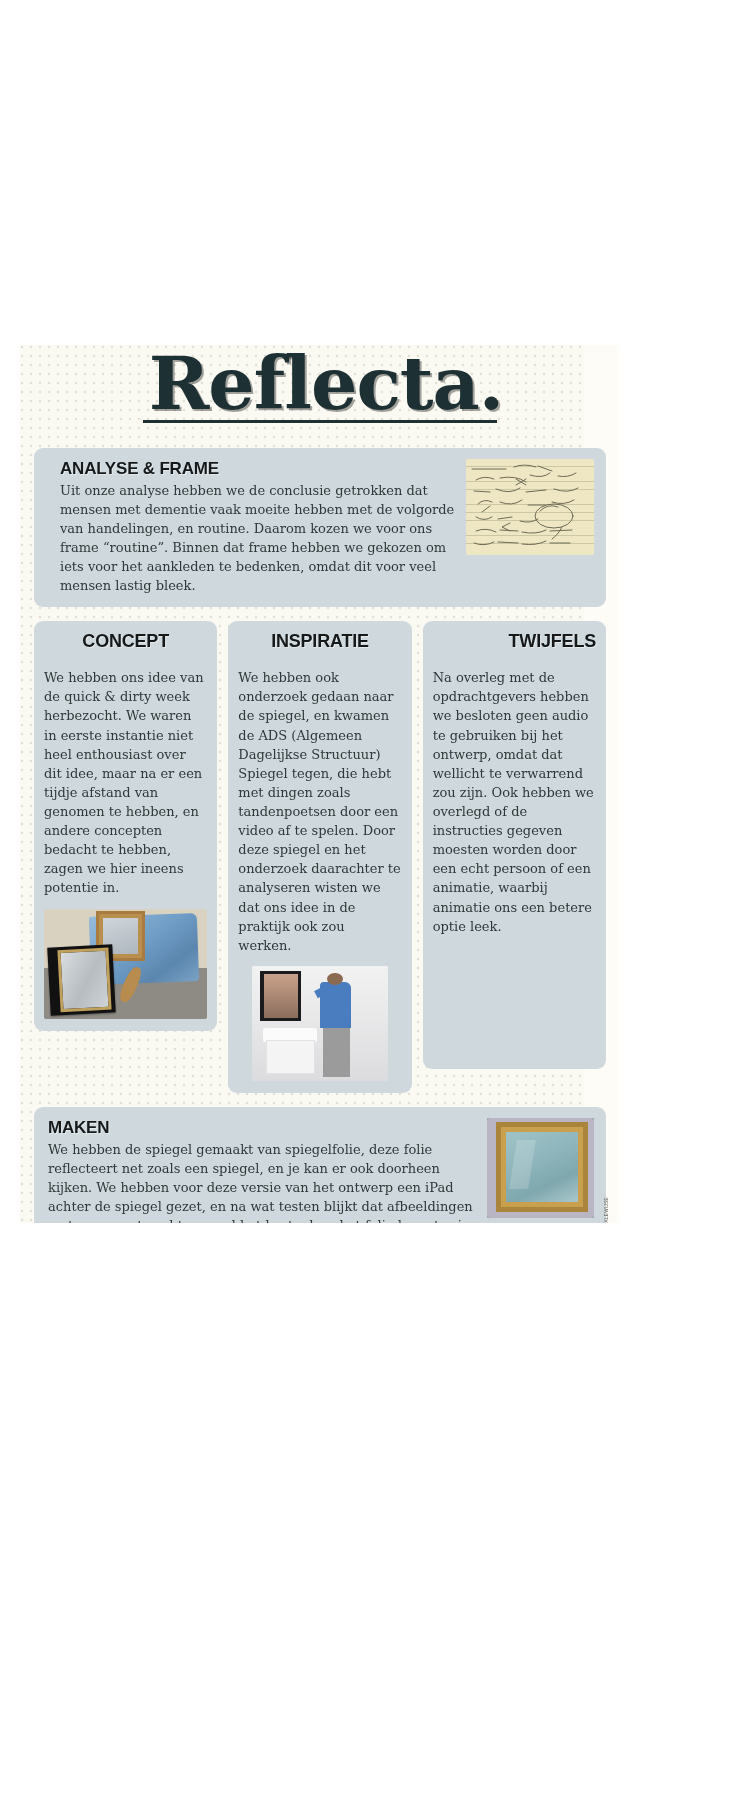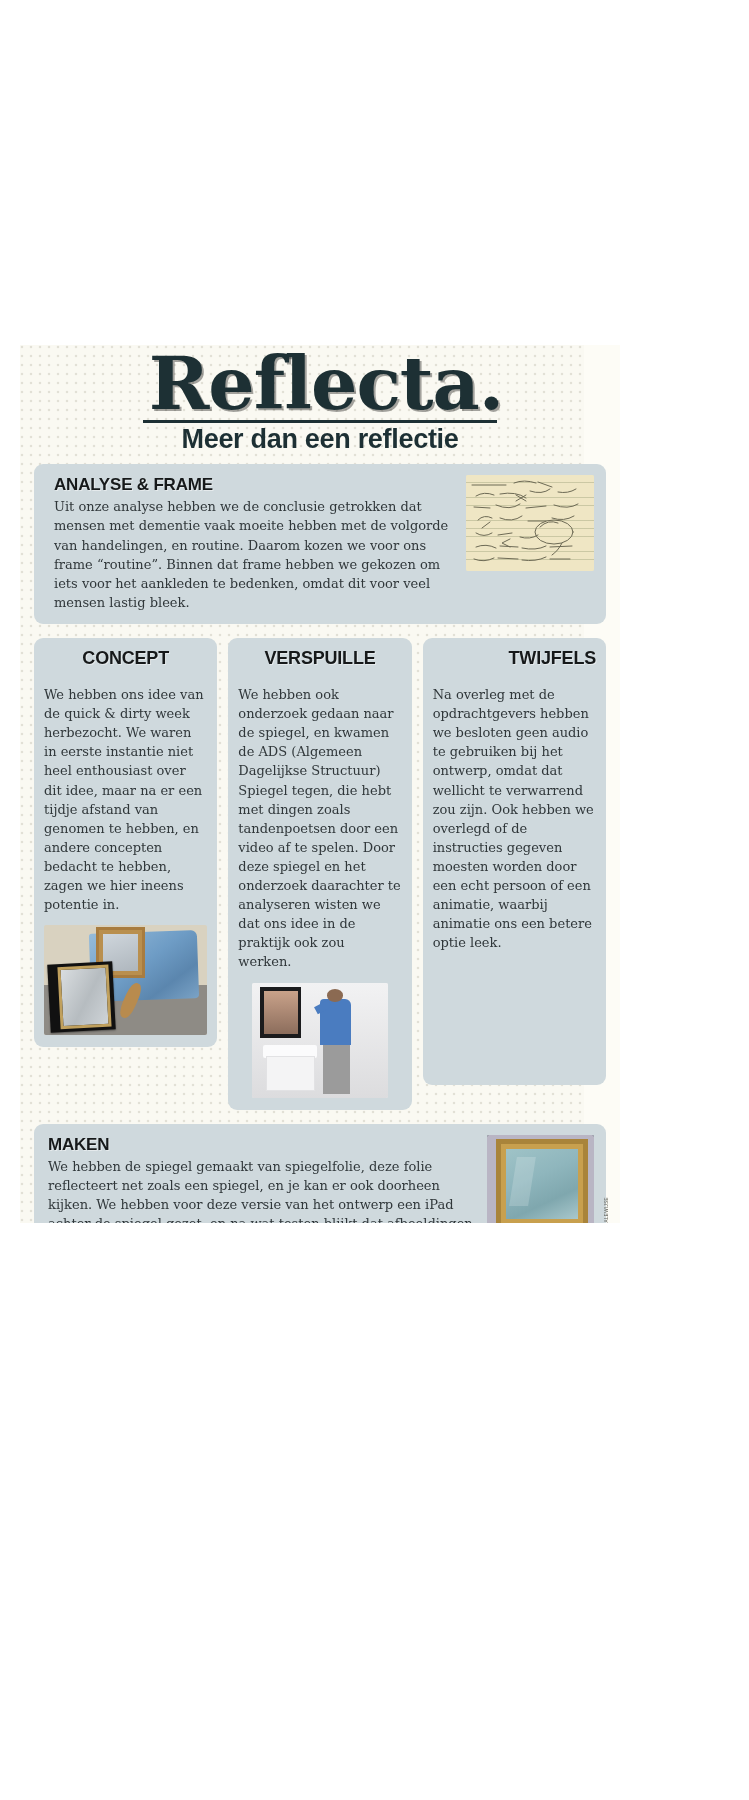--- a/index.html
+++ b/index.html
@@ -102,23 +102,23 @@
 
   .card-body {
     font-family: "DejaVu Serif", serif;
     font-size: 13px;
     line-height: 1.47;
     color: #30373a;
   }
 
   
   #row-analyse {
-    margin-top: 10px;
+    margin-top: 25px;
     display: flex;
-    padding: 11px 12px 12px 20px;
+    padding: 11px 12px 12px 26px;
     gap: 10px;
     min-height: 119px;
   }
   #analyse-text { flex: 1 1 auto; }
   #analyse-title { margin-bottom: 2px; }
 
   #analyse-photo {
     flex: 0 0 128px;
     width: 128px;
     height: 96px;
@@ -349,21 +349,20 @@
 
 <div id="screen">
 
   <div id="poster">
 
     <div class="poster-inner">
 
       <div id="header">
         <div id="poster-title">Reflecta.</div>
         <div id="title-rule"></div>
-        <div id="poster-subtitle">Meer dan een reflectie</div>
       </div>
 
       <div class="card" id="row-analyse">
         <div id="analyse-text">
           <div class="card-title" id="analyse-title">ANALYSE &amp; FRAME</div>
           <div class="card-body">Uit onze analyse hebben we de conclusie getrokken dat mensen met dementie vaak moeite hebben met de volgorde van handelingen, en routine. Daarom kozen we voor ons frame “routine”. Binnen dat frame hebben we gekozen om iets voor het aankleden te bedenken, omdat dit voor veel mensen lastig bleek.</div>
         </div>
         <div id="analyse-photo">
           <span class="ph nb-bg"></span>
           <svg class="ph nb-ink" width="128" height="96" viewBox="0 0 128 96">
@@ -418,21 +417,21 @@
                 <i></i>
               </span>
             <span class="ph cp-stick"></span>
             <span class="ph cp-mirror">
                 <i></i>
               </span>
           </div>
         </div>
 
         <div class="card col-card" id="col-inspiratie">
-          <div class="card-title col-title">VERSPUILLE</div>
+          <div class="card-title col-title">INSPIRATIE</div>
           <div class="card-body">We hebben ook onderzoek gedaan naar de spiegel, en kwamen de ADS (Algemeen Dagelijkse Structuur) Spiegel tegen, die hebt met dingen zoals tandenpoetsen door een video af te spelen. Door deze spiegel en het onderzoek daarachter te analyseren wisten we dat ons idee in de praktijk ook zou werken.</div>
           <div class="col-photo" style="height:115px;margin:11px 14px 0 14px;">
             <span class="ph ip-bg"></span>
             <span class="ph ip-wall"></span>
             <span class="ph ip-cab">
                 <span class="ip-cabimg"></span>
               </span>
             <span class="ph ip-sink"></span>
             <span class="ph ip-unit"></span>
             <span class="ph ip-man-l"></span>

